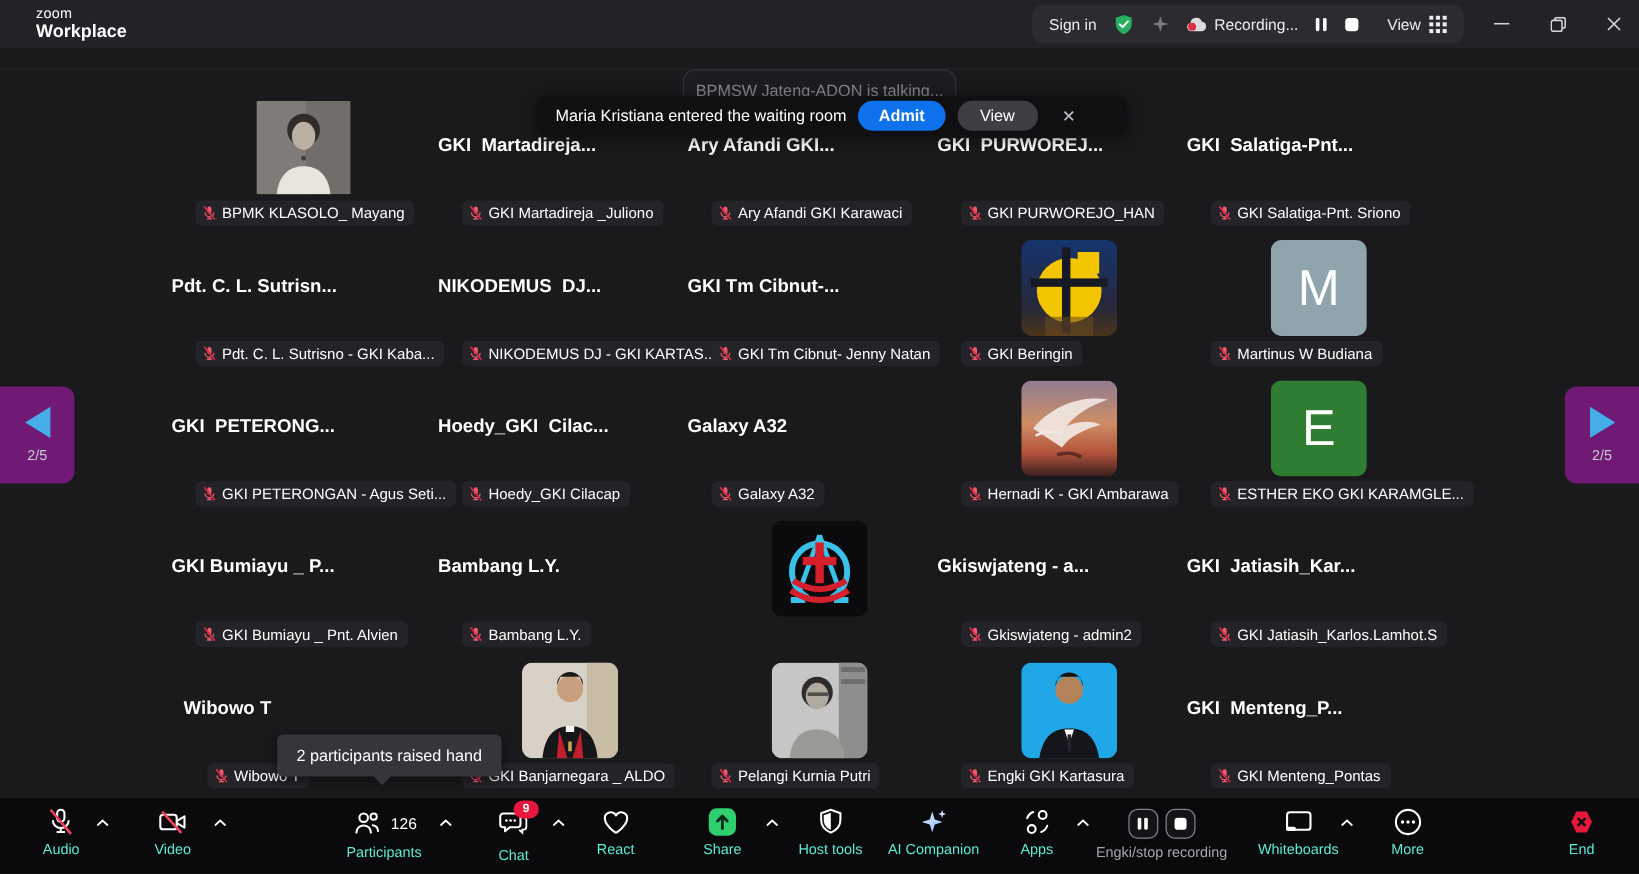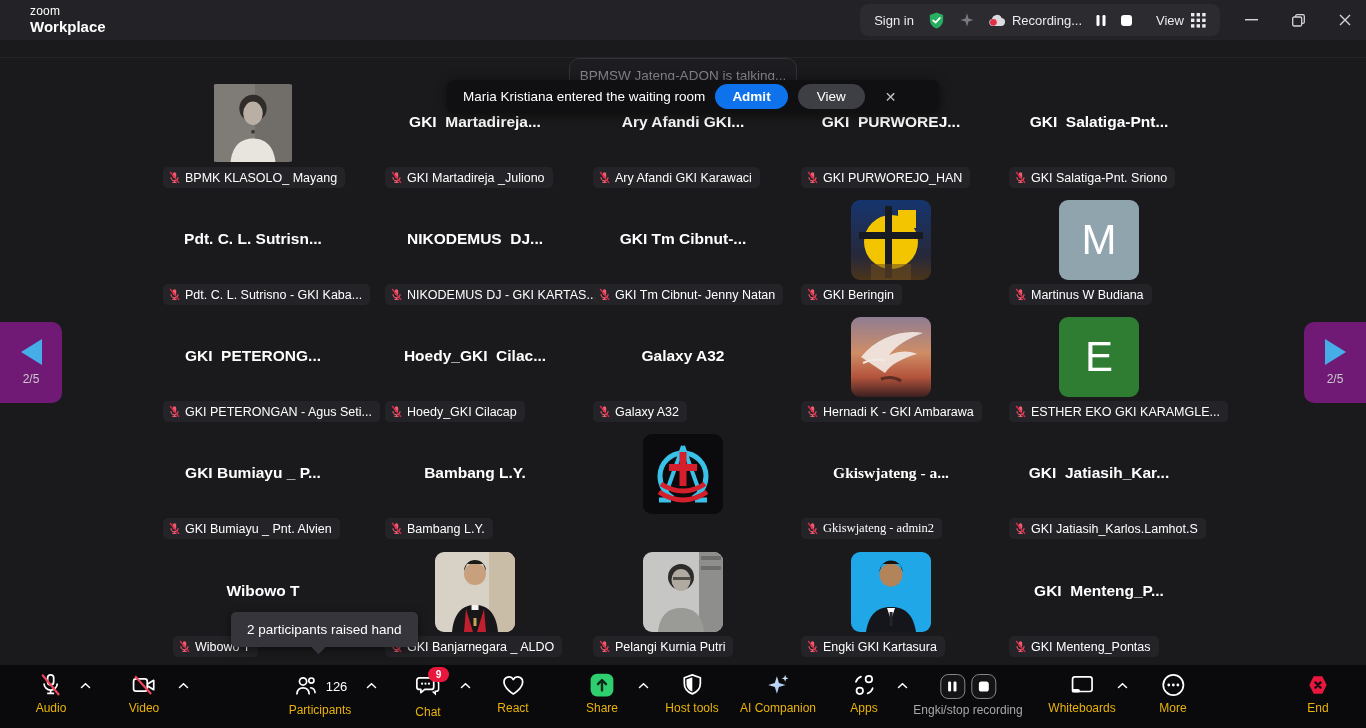--- a/index.html
+++ b/index.html
@@ -43,37 +43,37 @@
        flex-direction:column;align-items:center;justify-content:center;gap:7px;cursor:pointer}
   .nav.left{left:0;border-radius:0 10px 10px 0}
   .nav.right{right:0;border-radius:10px 0 0 10px}
   .tri{width:0;height:0;border-top:13px solid transparent;border-bottom:13px solid transparent}
   .tri.l{border-right:21px solid #45AEE8}
   .tri.r{border-left:21px solid #45AEE8}
   .pageno{font-size:12px;color:#c9c9cd}
 
   
   .tile{position:absolute;width:208px;height:110px}
-  .center-name{position:absolute;left:-6px;right:-6px;top:33px;text-align:center;font-size:15.5px;
+  .center-name{position:absolute;left:-6px;right:-6px;top:33px;text-align:left;font-size:15.5px;
                font-weight:700;white-space:pre;overflow:hidden}
   .avatar{position:absolute;left:64px;top:3px;width:80px;height:80px;border-radius:9px;overflow:hidden}
   .avatar.big{left:59px;top:4px;width:90px;height:78px}
   .avatar svg{display:block;width:100%;height:100%}
   .initial-av{display:flex;align-items:center;justify-content:center;font-size:42px;color:#fff;
               width:100%;height:100%;font-weight:400}
   .plabel{position:absolute;left:14px;bottom:2px;height:21px;display:flex;align-items:center;gap:4px;
           background:rgba(38,38,41,.93);border-radius:5px;padding:0 8px 0 5px;font-size:12.5px;
           white-space:nowrap;color:#fff}
   .plabel svg{width:13px;height:13px;flex:none}
 
   
   .toolbar{position:absolute;left:0;right:0;bottom:0;height:63px;background:#0a0a0c}
   .titem{position:absolute;top:7px;display:flex;flex-direction:column;align-items:center;gap:3px;
          transform:translateX(-50%);cursor:pointer}
-  .titem .lbl{font-size:12px;color:#eab308;white-space:nowrap}
+  .titem .lbl{font-size:12px;color:#5eead4;white-space:nowrap}
   .titem .lbl.dim{color:#a7a7ab}
   .prow{display:flex;align-items:center;gap:7px;height:28px}
   .pcount{font-size:13px;color:#fff}
   .caret{position:absolute;top:17px;cursor:pointer}
   .badge{position:absolute;left:13px;top:-5px;min-width:15px;height:15px;border-radius:8px;background:#E8173D;
          color:#fff;font-size:10px;font-weight:700;display:flex;align-items:center;justify-content:center;
          padding:0 3px}
   .psrow{display:flex;align-items:center;gap:6px;height:28px}
   .psbtn{width:25px;height:25px;border:1.5px solid #85858b;border-radius:8px;background:#141416;
          display:flex;align-items:center;justify-content:center;box-sizing:border-box}
@@ -435,21 +435,21 @@
             <path d="M28 66h-12M64 66H52M30 64c-8-5-13-13-13-22a23 23 0 1 1 46 0c0 9-5 17-13 22" fill="none" stroke="#39c1e8" stroke-width="5"></path>
             <path d="M40 12L22 62M40 12l18 50" stroke="#39c1e8" stroke-width="4"></path>
             <rect x="36.5" y="18" width="7" height="34" fill="#d61f2c"></rect>
             <rect x="26" y="30" width="28" height="7" fill="#d61f2c"></rect>
             <path d="M18 50q22 14 44 0" stroke="#d61f2c" stroke-width="5" fill="none"></path>
             <path d="M16 58q24 16 48 0" stroke="#d61f2c" stroke-width="5" fill="none"></path>
           </svg>
         </div>
       </div>
     </div>
-    <div class="tile" style="left: 787px; top: 431px; font-family: Liberation Serif, serif;">
+    <div class="tile" style="left: 787px; top: 431px;">
       <div class="center-name">Gkiswjateng - a...</div>
       <div class="plabel">
         <svg viewBox="0 0 16 16">
           <rect x="5.9" y="1.4" width="4.2" height="7.4" rx="2.1" fill="#EF5B6E"></rect>
           <path d="M3.6 7.6a4.4 4.4 0 0 0 8.8 0" fill="none" stroke="#EF5B6E" stroke-width="1.4"></path>
           <path d="M8 12v1.7M5.4 14h5.2" stroke="#EF5B6E" stroke-width="1.4"></path>
           <path d="M2.6 1.2L13.6 14.6" stroke="#D92B4B" stroke-width="1.7"></path>
         </svg>
         <span>Gkiswjateng - admin2</span>
       </div>

